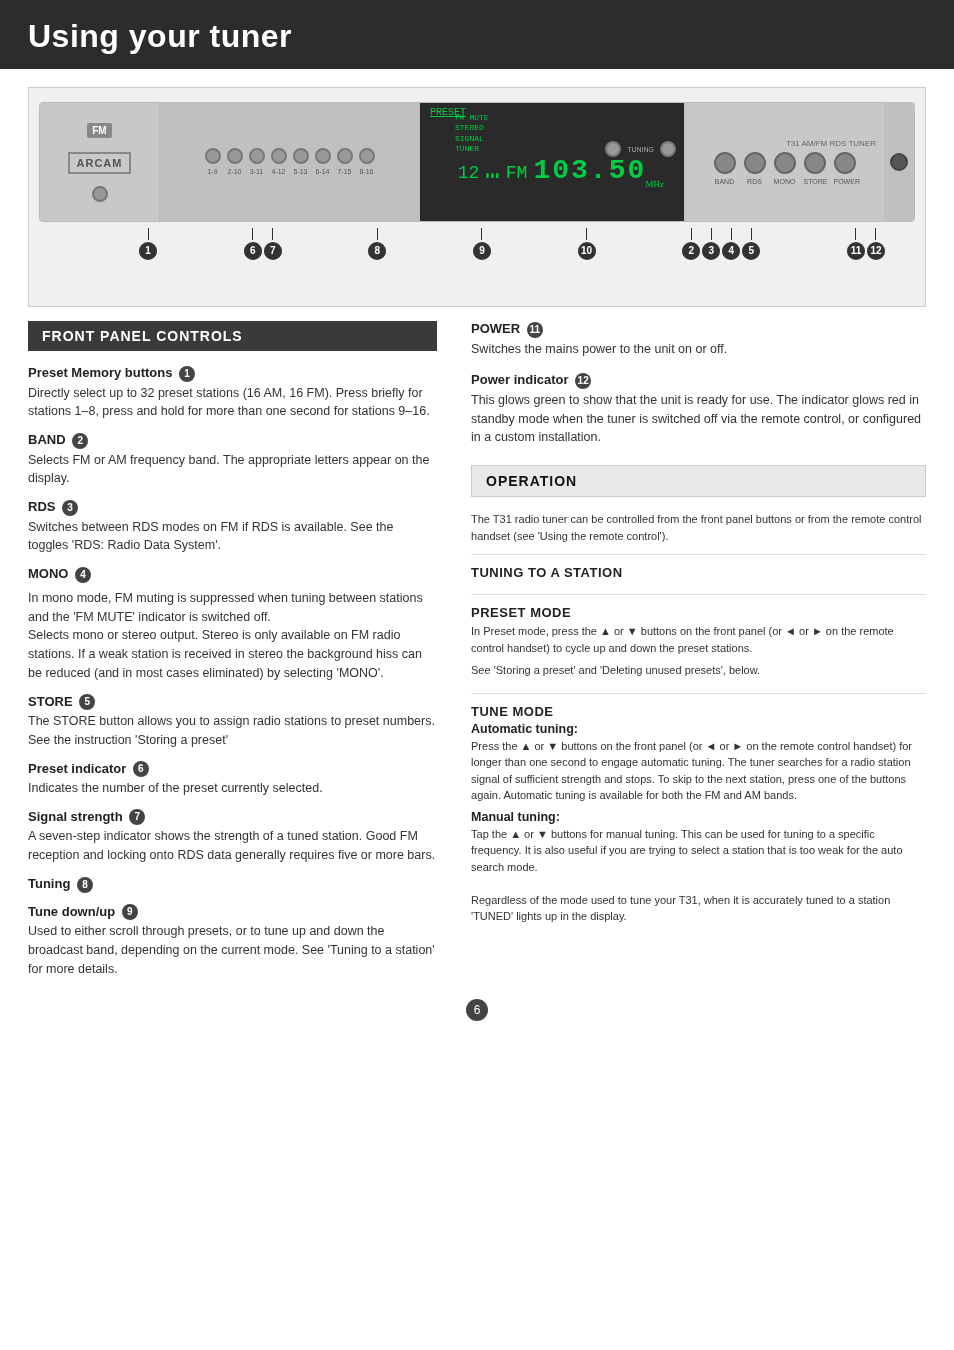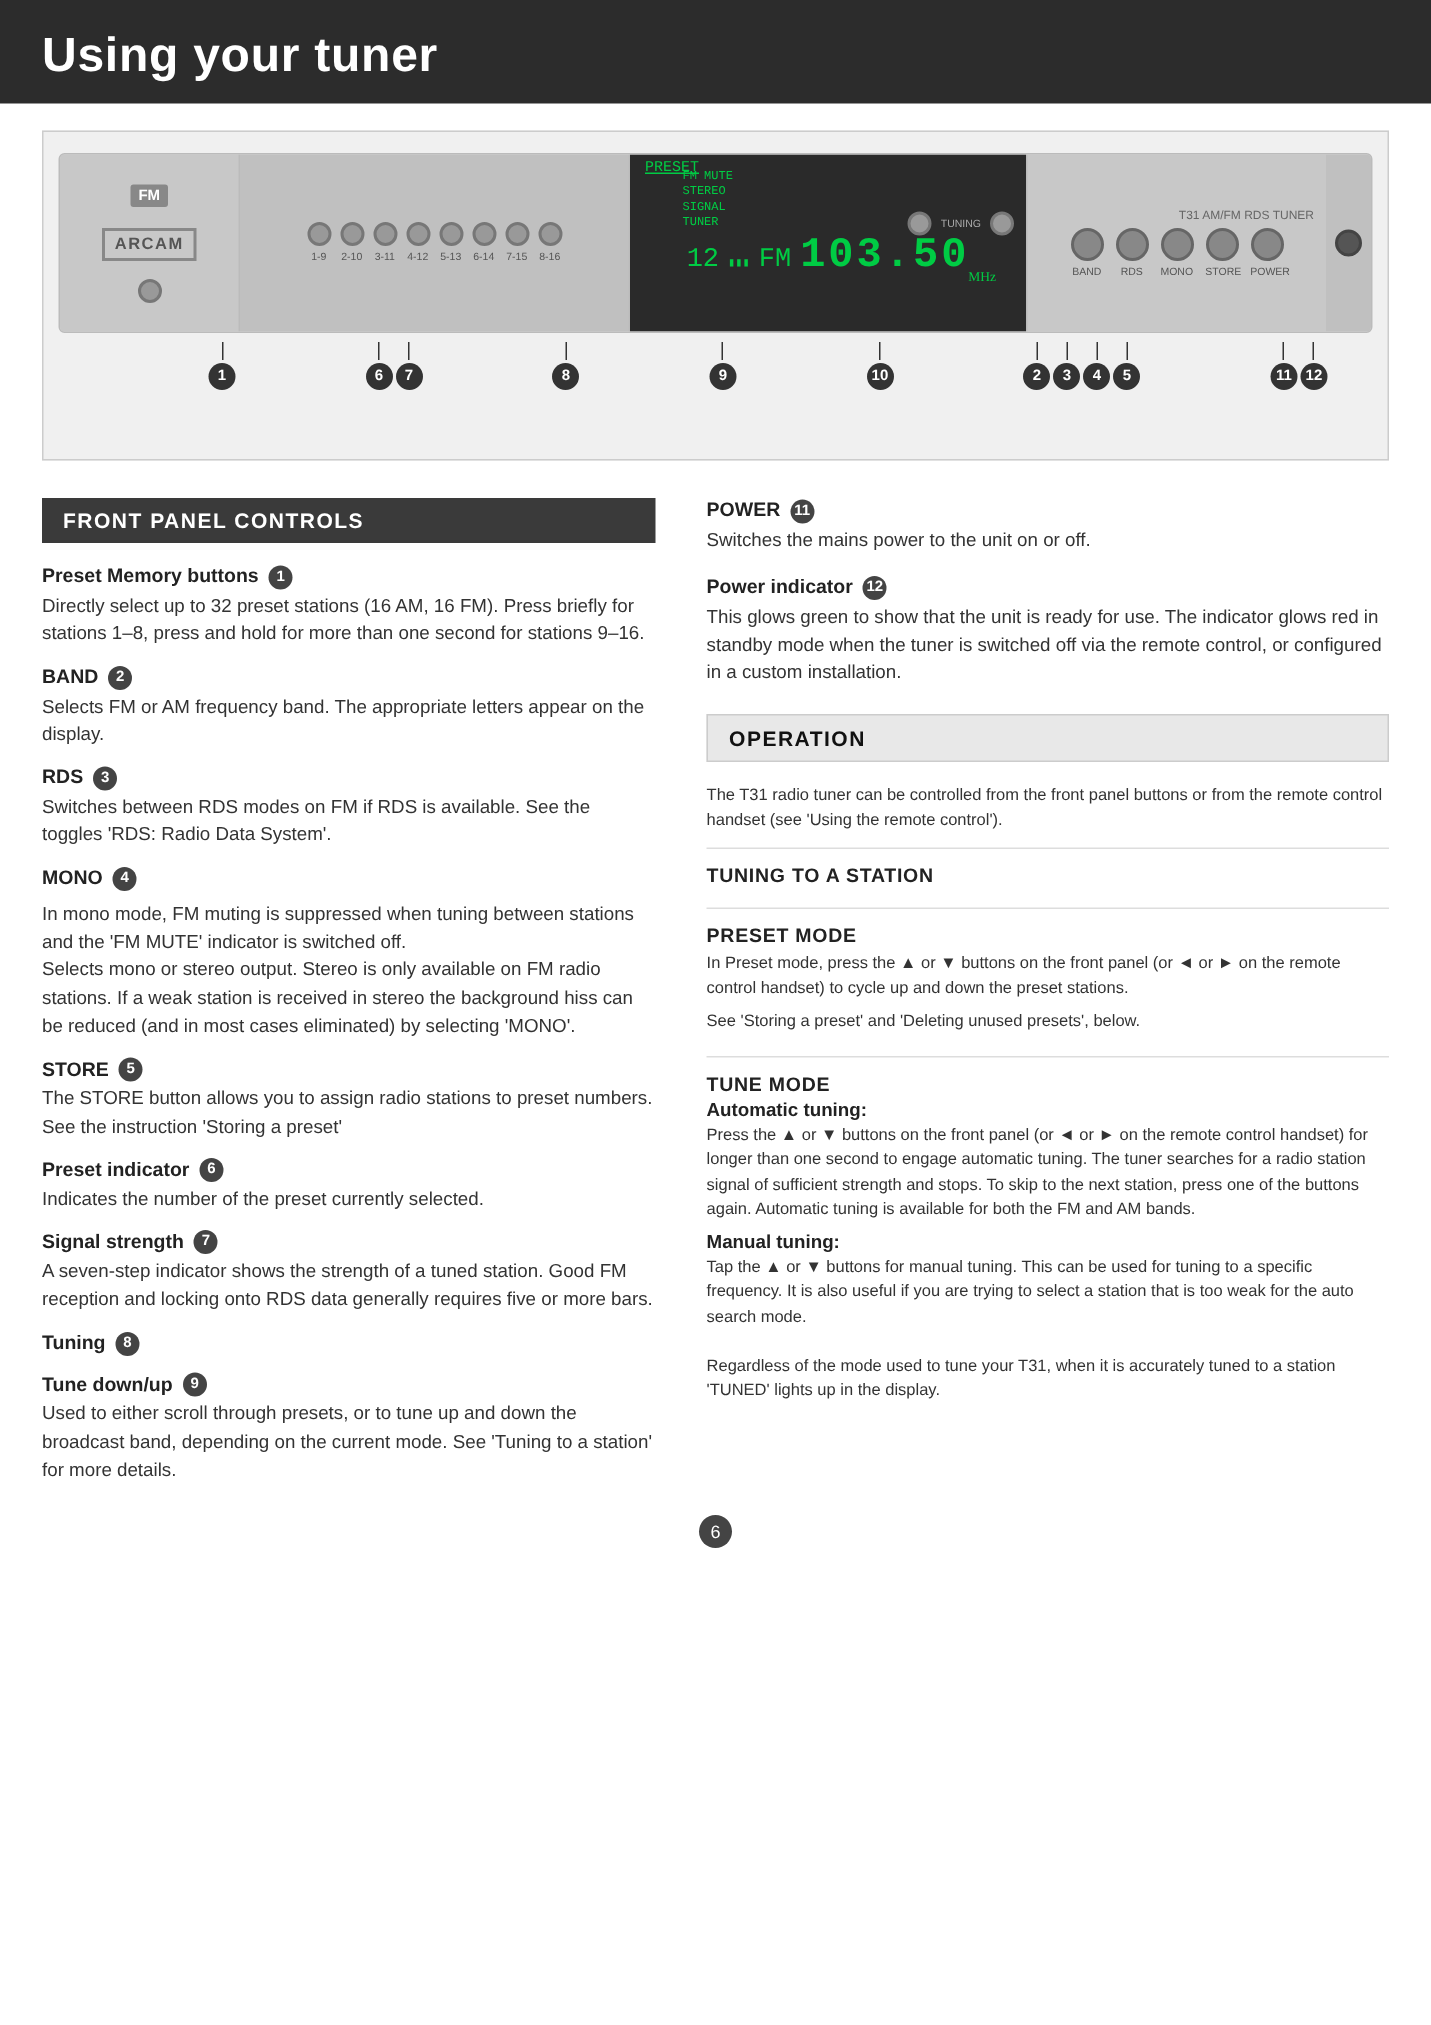--- a/index.html
+++ b/index.html
@@ -33,21 +33,21 @@
       padding: 14px 10px 30px 10px;
       position: relative;
       min-height: 220px;
     }
 
     
     .main-content {
       display: flex;
       gap: 0;
       padding: 0 28px;
-      margin-top: 25px;
+      margin-top: 14px;
     }
 
     .left-col {
       width: 48%;
       padding-right: 22px;
     }
 
     .right-col {
       width: 52%;
       padding-left: 12px;

